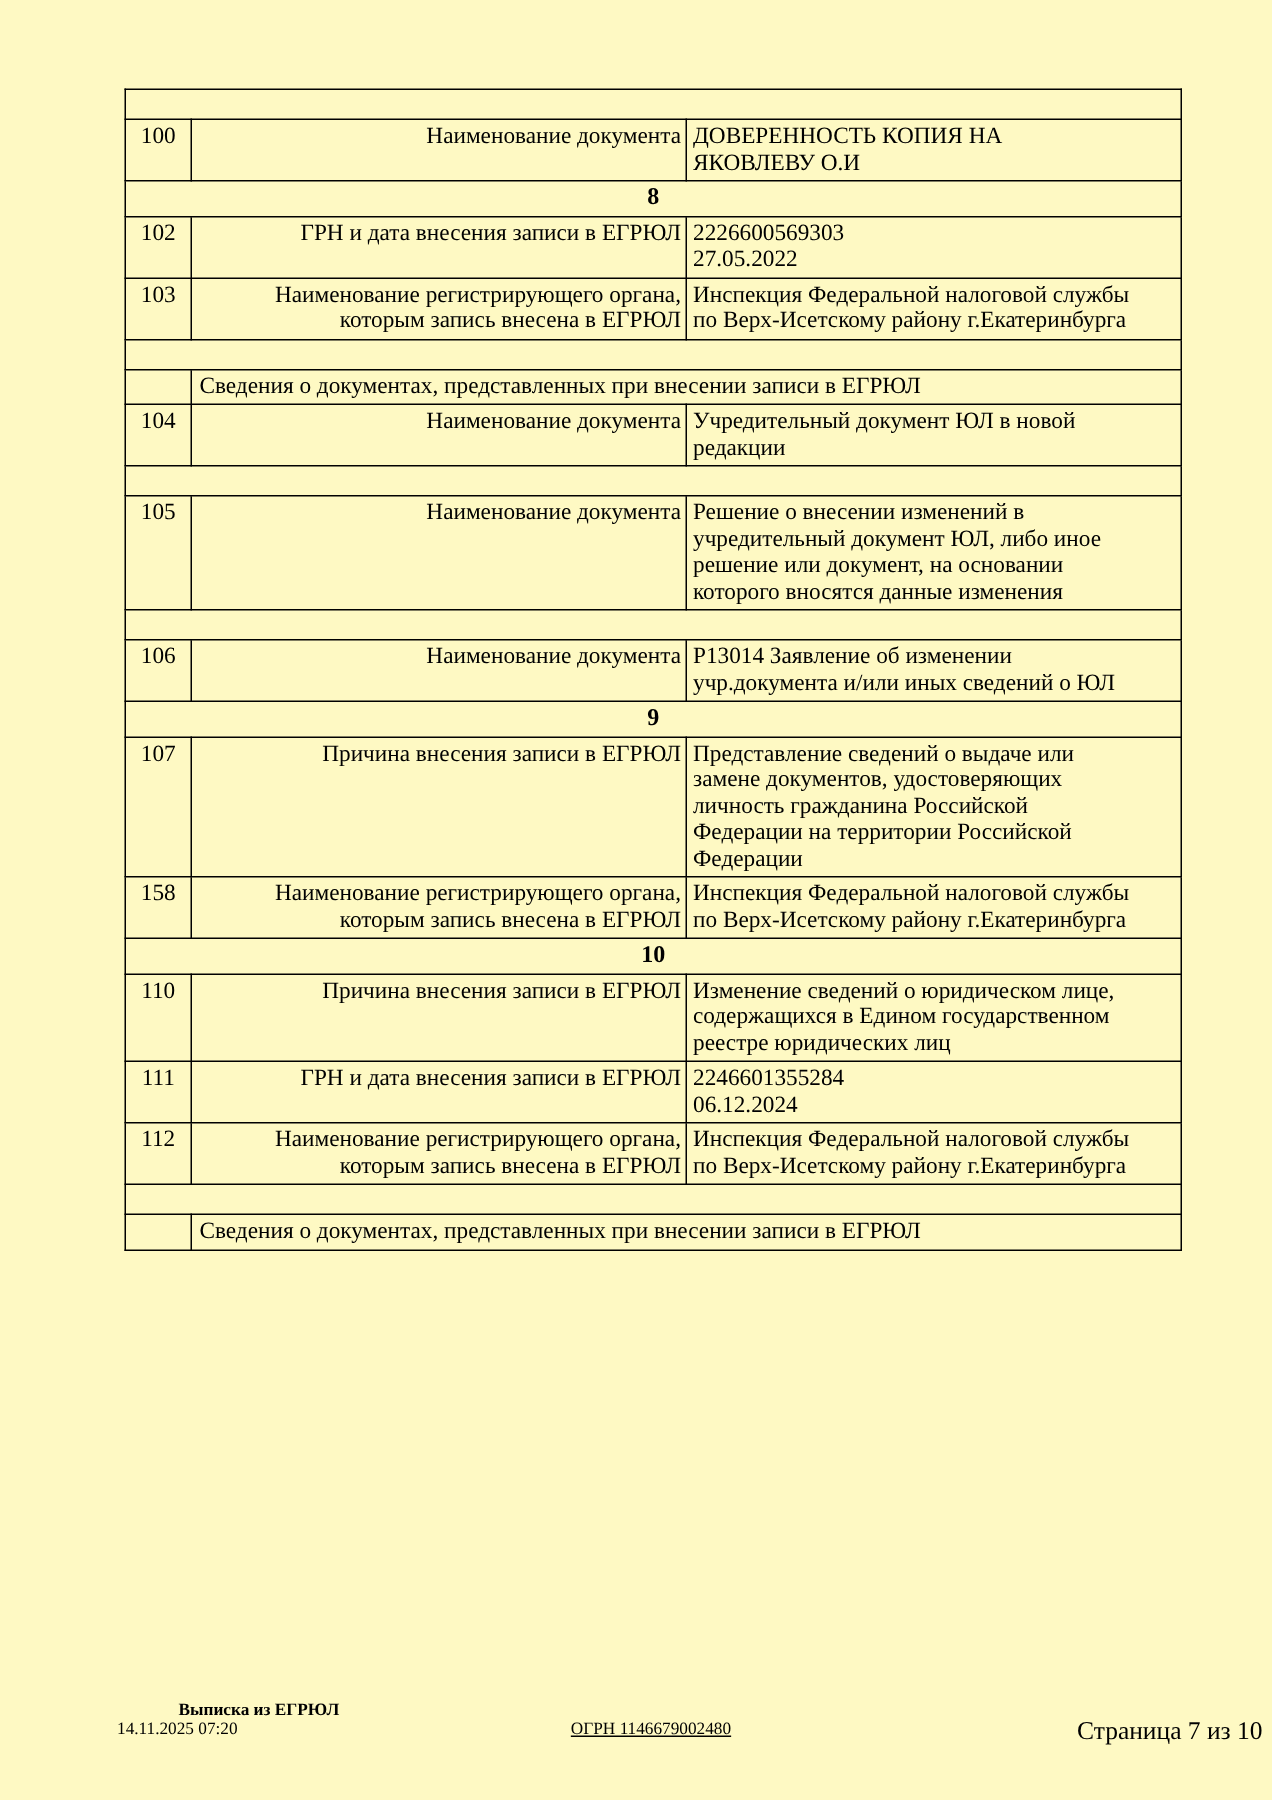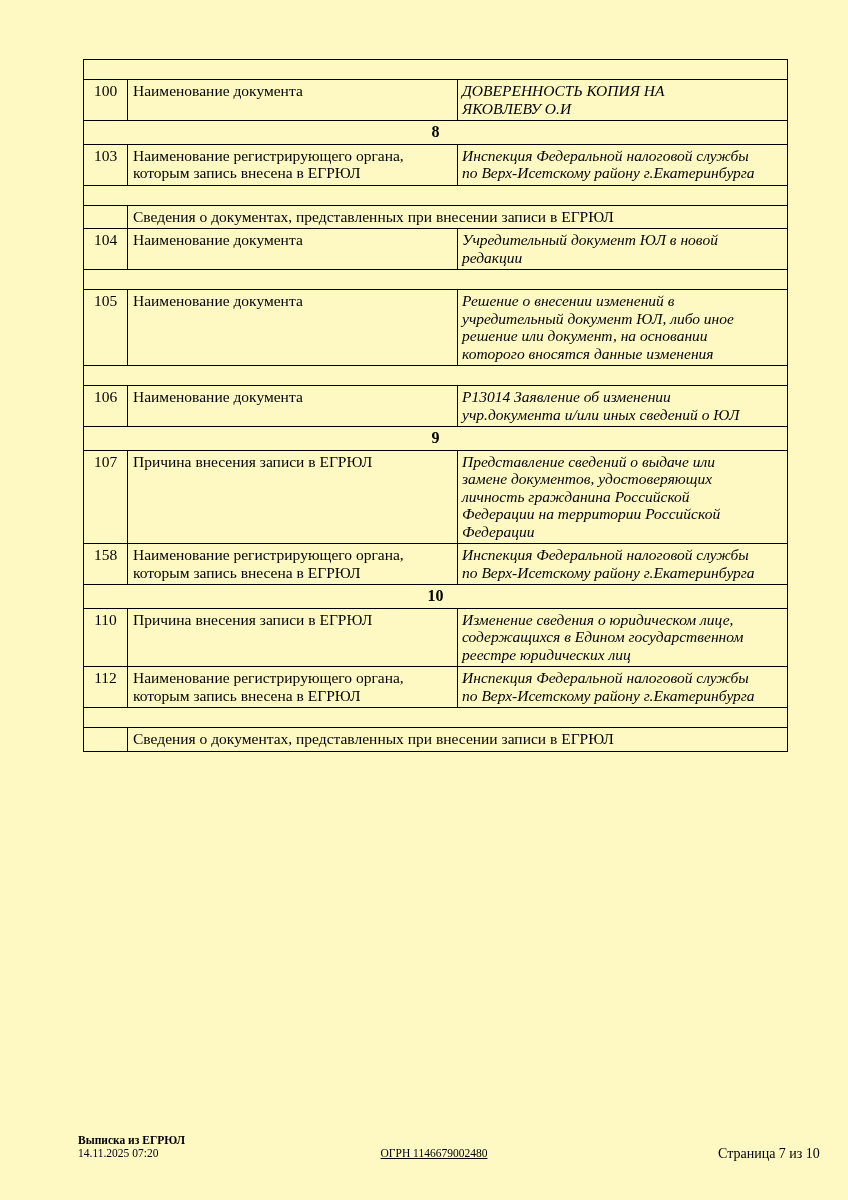--- a/index.html
+++ b/index.html
@@ -35,25 +35,25 @@
     color: #000000;
     overflow: hidden;
   }
   td.num-cell {
     text-align: center;
     padding: 2px 1px 3px;
   }
   td.label-cell {
     padding: 2px 3px 3px 5px;
     white-space: pre-line;
+    text-align: right;
   }
   td.value-cell {
     padding: 2px 2px 3px 4px;
     white-space: pre-line;
-    font-style: italic;
   }
   td.subheader-cell {
     padding: 2px 3px 3px 5px;
     white-space: pre-line;
   }
   tr.section td.section-cell {
     text-align: center;
     font-weight: bold;
     font-size: 16px;
     padding: 2px 0 3px;
@@ -66,36 +66,37 @@
   
   .footer-left {
     position: absolute;
     left: 78px;
     top: 1134px;
     font-size: 11.5px;
     line-height: 13px;
   }
   .footer-doc-title {
     font-weight: bold;
+    margin-left: 41px;
   }
   .footer-ogrn {
     position: absolute;
     left: 20px;
     top: 1147px;
     width: 828px;
     text-align: center;
     font-size: 11.5px;
     line-height: 13px;
     text-decoration: underline;
   }
   .footer-page {
     position: absolute;
     left: 718px;
     top: 1147px;
-    font-size: 14px;
+    font-size: 17px;
     line-height: 13px;
     white-space: nowrap;
   }
 </style>
 </head>
 <body>
 
 <div class="page">
 
   <table class="egrul-table">
@@ -111,20 +112,26 @@
         <tr class="data">
           <td class="num-cell">100</td>
           <td class="label-cell">Наименование документа</td>
           <td class="value-cell">ДОВЕРЕННОСТЬ КОПИЯ НА
 ЯКОВЛЕВУ О.И</td>
         </tr>
         <tr class="section">
           <td class="section-cell" colspan="3">8</td>
         </tr>
         <tr class="data">
+          <td class="num-cell">102</td>
+          <td class="label-cell">ГРН и дата внесения записи в ЕГРЮЛ</td>
+          <td class="value-cell">2226600569303
+27.05.2022</td>
+        </tr>
+        <tr class="data">
           <td class="num-cell">103</td>
           <td class="label-cell">Наименование регистрирующего органа,
 которым запись внесена в ЕГРЮЛ</td>
           <td class="value-cell">Инспекция Федеральной налоговой службы
 по Верх-Исетскому району г.Екатеринбурга</td>
         </tr>
         <tr class="spacer">
           <td class="spacer-cell" colspan="3"></td>
         </tr>
         <tr class="subheader">
@@ -175,23 +182,29 @@
 которым запись внесена в ЕГРЮЛ</td>
           <td class="value-cell">Инспекция Федеральной налоговой службы
 по Верх-Исетскому району г.Екатеринбурга</td>
         </tr>
         <tr class="section">
           <td class="section-cell" colspan="3">10</td>
         </tr>
         <tr class="data">
           <td class="num-cell">110</td>
           <td class="label-cell">Причина внесения записи в ЕГРЮЛ</td>
-          <td class="value-cell">Изменение сведения о юридическом лице,
+          <td class="value-cell">Изменение сведений о юридическом лице,
 содержащихся в Едином государственном
 реестре юридических лиц</td>
+        </tr>
+        <tr class="data">
+          <td class="num-cell">111</td>
+          <td class="label-cell">ГРН и дата внесения записи в ЕГРЮЛ</td>
+          <td class="value-cell">2246601355284
+06.12.2024</td>
         </tr>
         <tr class="data">
           <td class="num-cell">112</td>
           <td class="label-cell">Наименование регистрирующего органа,
 которым запись внесена в ЕГРЮЛ</td>
           <td class="value-cell">Инспекция Федеральной налоговой службы
 по Верх-Исетскому району г.Екатеринбурга</td>
         </tr>
         <tr class="spacer">
           <td class="spacer-cell" colspan="3"></td>

